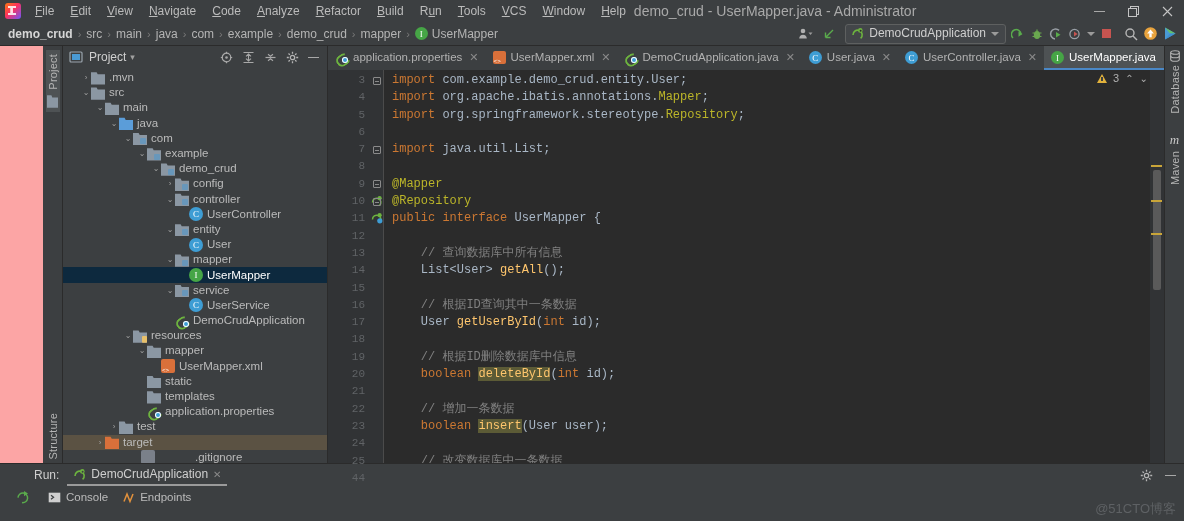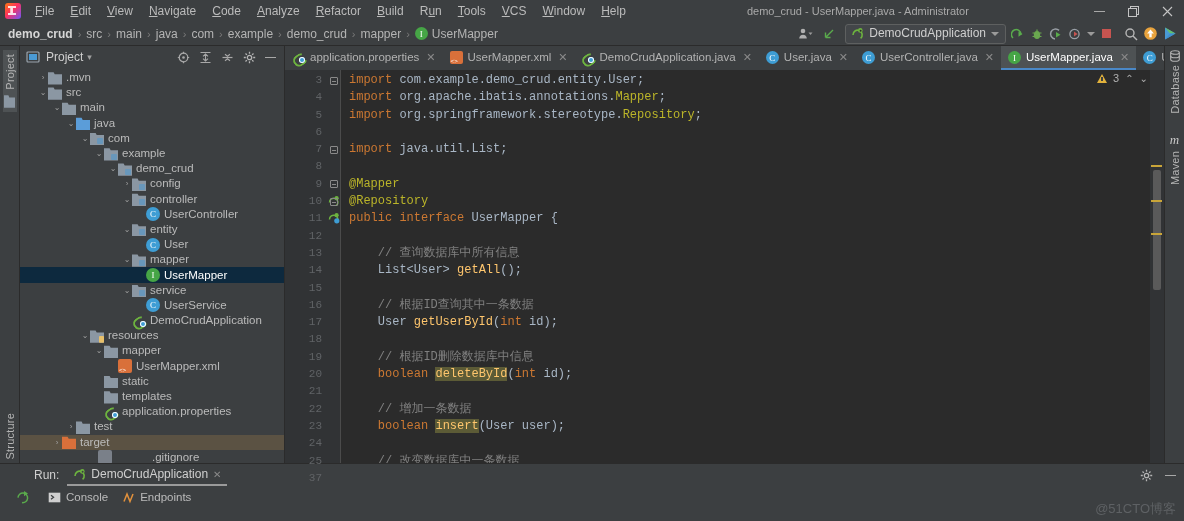--- a/index.html
+++ b/index.html
@@ -16,41 +16,41 @@
 
   
   .titlebar{ height:22px; background:#3c3f41; display:flex; align-items:center; flex:0 0 22px; }
   .logo{ width:16px; height:16px; margin:0 6px 0 5px; border-radius:3px;
      background:linear-gradient(135deg,#f97a12 0%,#fe315d 45%,#6b57ff 100%); position:relative; }
   .logo:after{ content:""; position:absolute; left:3px; top:3px; width:8px; height:9px;
      background:#fff; opacity:.85; clip-path:polygon(0 0,100% 0,100% 22%,62% 22%,62% 78%,100% 78%,100% 100%,0 100%,0 78%,28% 78%,28% 22%,0 22%); }
   .menu{ display:flex; align-items:center; gap:0; }
   .menu-item{ padding:2px 8px; font-size:12px; color:#bbbbbb; line-height:16px; cursor:default; }
   .menu-item u{ text-decoration:underline; }
-  .title-text{ position:absolute; left:0; right:0; text-align:center; font-size:11px; color:#a9a9a9; pointer-events:none; }
+  .title-text{ position:absolute; left:0; right:0; font-size:14px; color:#a9a9a9; pointer-events:none; }
   .title-center{ flex:1; position:relative; height:22px; display:flex; align-items:center; }
   .win-btns{ display:flex; align-items:center; height:22px; }
   .win-btn{ width:34px; height:22px; display:flex; align-items:center; justify-content:center; color:#c4c4c4; font-size:12px; }
 
   
   .navbar{ height:24px; background:#3c3f41; display:flex; align-items:center; padding-left:8px; flex:0 0 24px; border-bottom:1px solid #2b2b2b;}
   .crumb{ display:flex; align-items:center; color:#b4b4b4; font-size:12px; }
   .crumb.bold{ font-weight:bold; color:#d6d6d6; }
   .sep{ color:#7a7a7a; margin:0 5px; font-size:11px; }
   .crumb-ico{ width:13px; height:13px; margin-right:4px; display:inline-block; }
   .nav-right{ margin-left:auto; display:flex; align-items:center; gap:5px; padding-right:6px; }
 
   .ico{ display:inline-flex; align-items:center; justify-content:center; }
   .run-config{ display:flex; align-items:center; gap:5px; border:1px solid #5e6060; border-radius:3px;
       padding:1px 6px 1px 5px; height:20px; background:#434649; }
   .run-config .lbl{ font-size:12px; color:#cfcfcf; }
   .tri{ width:0;height:0;border-left:4px solid transparent;border-right:4px solid transparent;border-top:4px solid #9b9b9b; }
 
   
-  .main{ flex:1; display:flex; min-height:0; }
+  .main{ flex:1; display:flex; min-height:0;padding-left:43px; }
   .leftstrip{ width:20px; background:#3c3f41; display:flex; flex-direction:column; justify-content:space-between;
       align-items:center; border-right:1px solid #2b2b2b; padding:4px 0; }
   .vtext{ writing-mode:vertical-rl; transform:rotate(180deg); font-size:11px; color:#b5b5b5; letter-spacing:.2px; }
   .vtab{ display:flex; flex-direction:column; align-items:center; gap:4px; }
   .vtab.active{ background:#4e5254; padding:4px 1px; }
 
   
   .projpanel{ width:265px; background:#3c3f41; display:flex; flex-direction:column; border-right:1px solid #2b2b2b; }
   .panelhdr{ height:22px; display:flex; align-items:center; padding:0 4px 0 6px; gap:4px; }
   .panelhdr .name{ font-size:12px; color:#cfcfcf; }
@@ -541,21 +541,21 @@
             <div class="gline">16</div>
             <div class="gline">17</div>
             <div class="gline">18</div>
             <div class="gline">19</div>
             <div class="gline">20</div>
             <div class="gline">21</div>
             <div class="gline">22</div>
             <div class="gline">23</div>
             <div class="gline">24</div>
             <div class="gline">25</div>
-            <div class="gline">37</div>
+            <div class="gline">44</div>
           </div>
         <div class="foldcol">
             <div class="fold">
               <span></span>
             </div>
             <div class="fold"></div>
             <div class="fold"></div>
             <div class="fold"></div>
             <div class="fold">
               <span></span>

